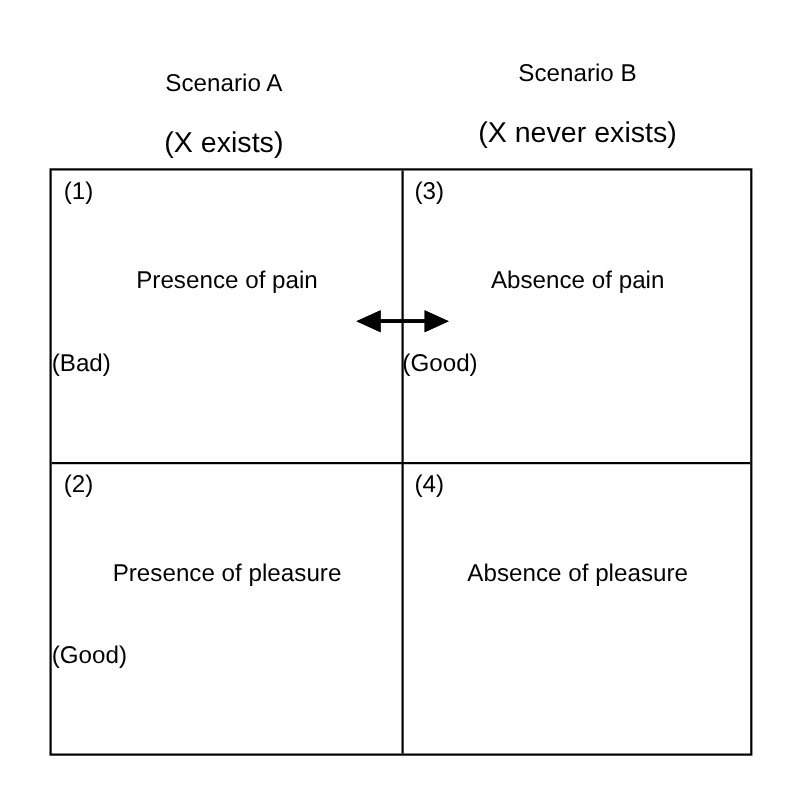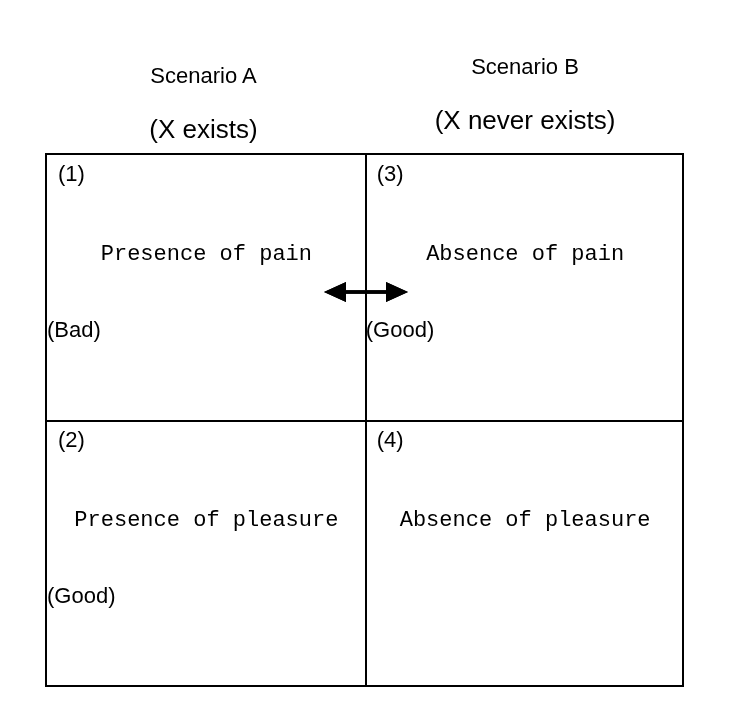--- a/index.html
+++ b/index.html
@@ -107,21 +107,20 @@
   .quadrant-main {
     position: absolute;
     left: 0;
     right: 0;
     top: 89px;
     text-align: center;
     font-size: 22px;
     line-height: 1.0;
     color: #000;
     white-space: nowrap;
-    font-family: Liberation Mono, monospace;
   }
 
   .quadrant-value {
     position: absolute;
     left: 0;
     right: 0;
     top: 164px;
     text-align: left;
     font-size: 22px;
     line-height: 1.0;

